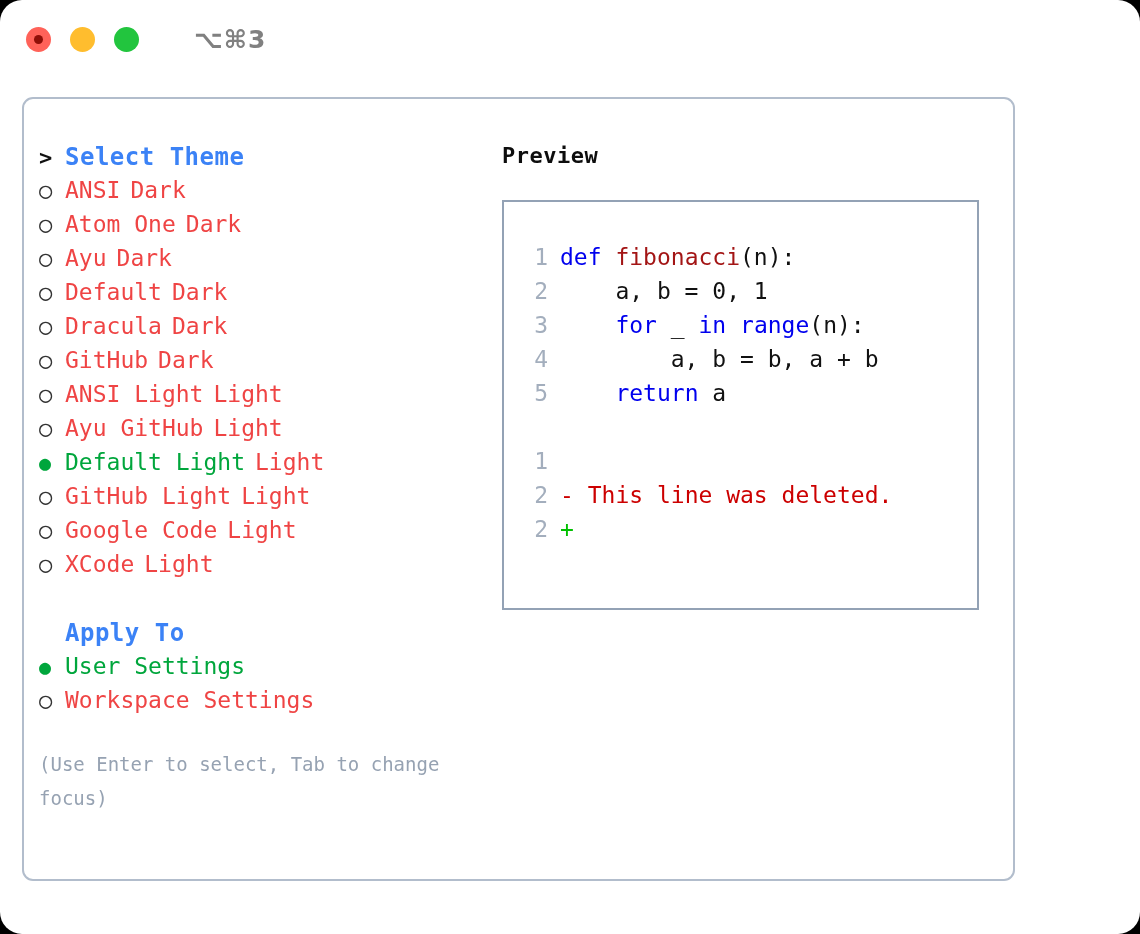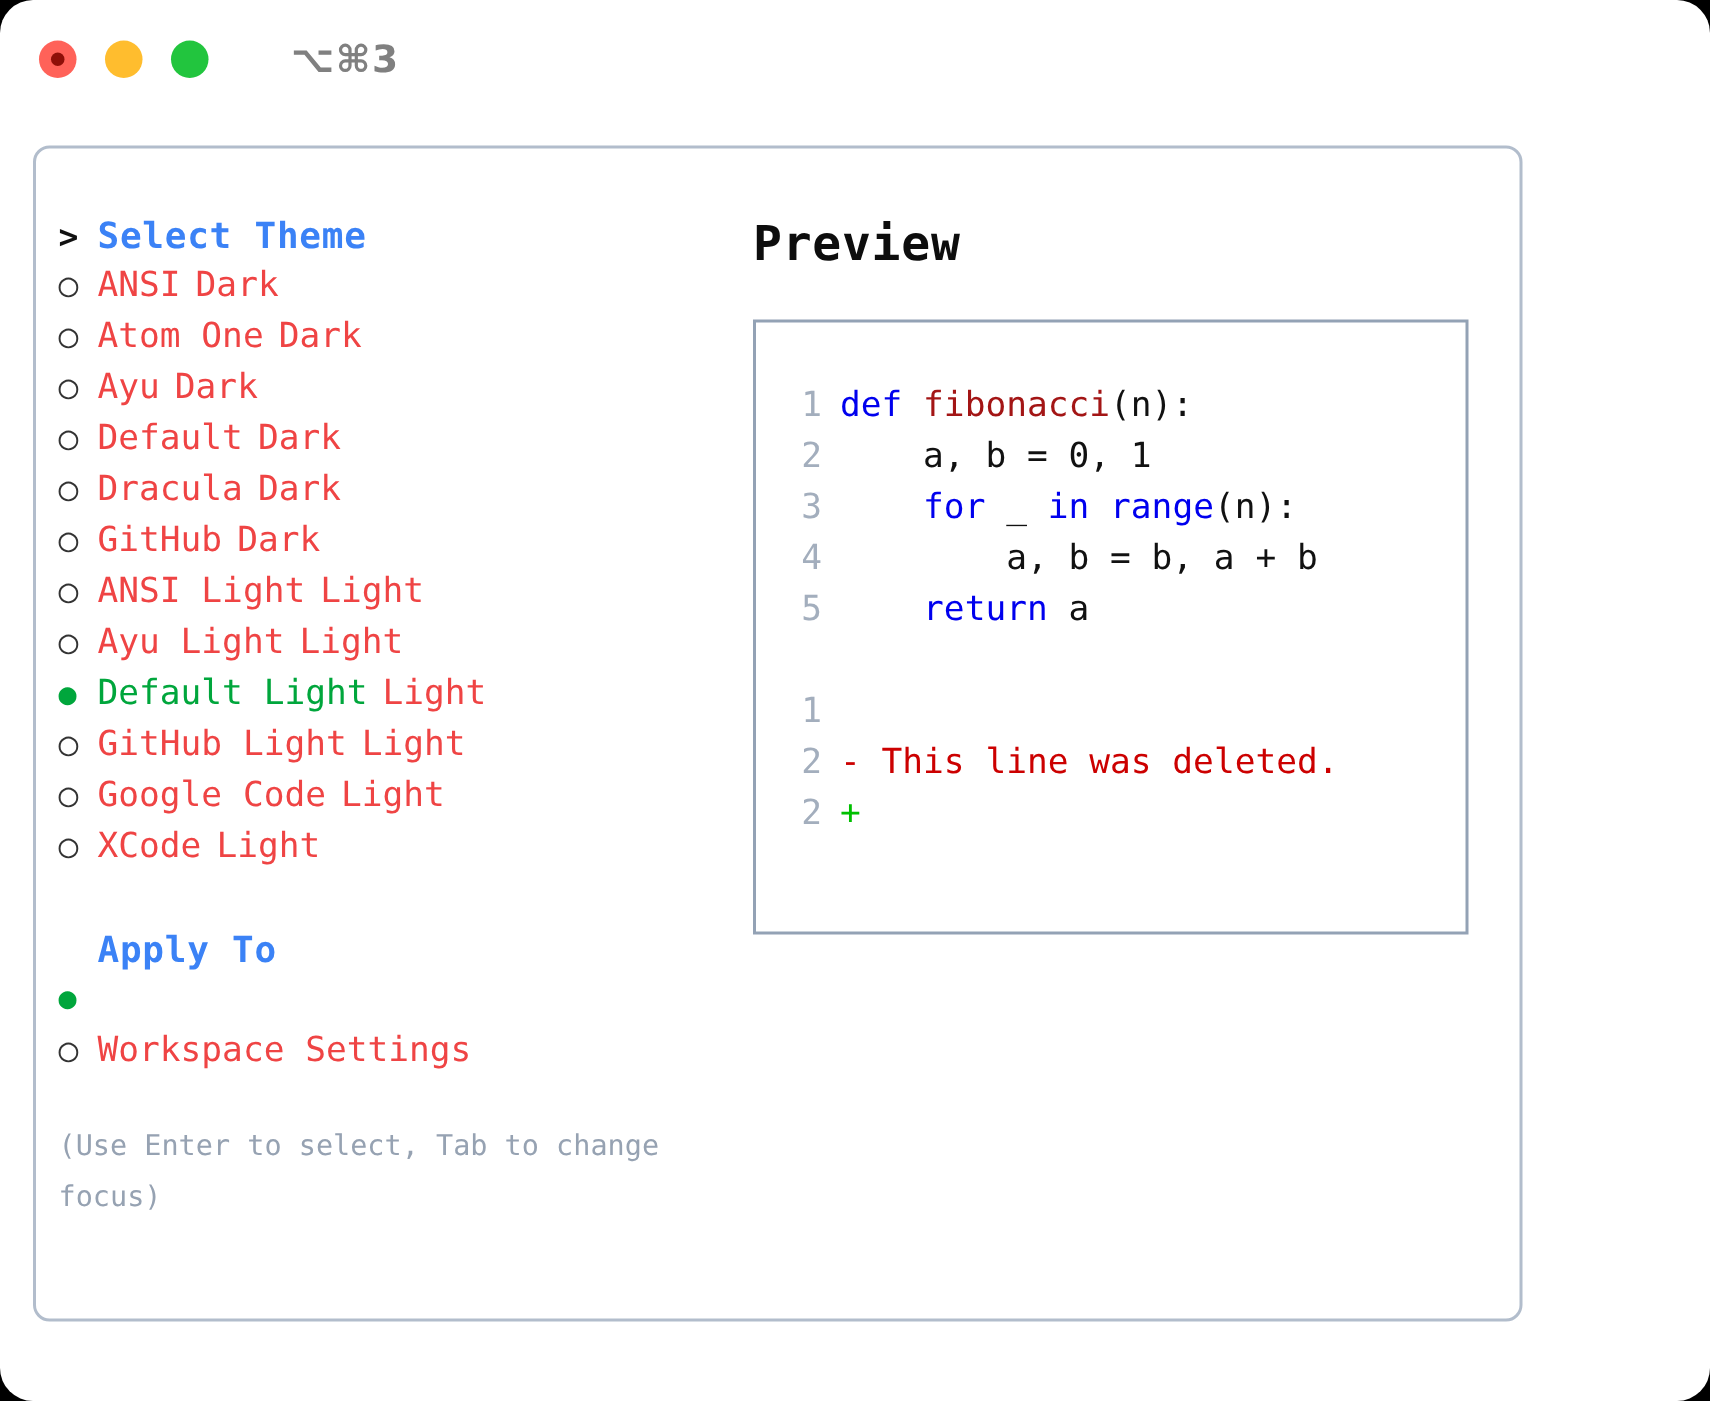--- a/index.html
+++ b/index.html
@@ -117,21 +117,21 @@
     white-space: normal;
   }
 
   
   #right-col {
     position: absolute;
     left: 478px; top: 44px;
     width: 500px;
   }
   #preview-title {
-    font-size: 32px;
+    font-size: 22px;
     font-weight: bold;
     color: #0d0d0d;
     letter-spacing: 0.5px;
   }
   #preview-box {
     margin-top: 32px;
     width: 477px;
     height: 410px;
     border: 2px solid #93a2b5;
     background: #ffffff;
@@ -187,35 +187,35 @@
         </div>
 
         <div id="theme-list">
             <div class="row"><span class="marker">○</span><span class="item-name">ANSI</span><span class="item-kind">Dark</span></div>
             <div class="row"><span class="marker">○</span><span class="item-name">Atom One</span><span class="item-kind">Dark</span></div>
             <div class="row"><span class="marker">○</span><span class="item-name">Ayu</span><span class="item-kind">Dark</span></div>
             <div class="row"><span class="marker">○</span><span class="item-name">Default</span><span class="item-kind">Dark</span></div>
             <div class="row"><span class="marker">○</span><span class="item-name">Dracula</span><span class="item-kind">Dark</span></div>
             <div class="row"><span class="marker">○</span><span class="item-name">GitHub</span><span class="item-kind">Dark</span></div>
             <div class="row"><span class="marker">○</span><span class="item-name">ANSI Light</span><span class="item-kind">Light</span></div>
-            <div class="row"><span class="marker">○</span><span class="item-name">Ayu Light</span><span class="item-kind">Light</span></div>
+            <div class="row"><span class="marker">○</span><span class="item-name">Ayu GitHub</span><span class="item-kind">Light</span></div>
             <div class="row"><span class="marker dot">●</span><span class="item-name selected">Default Light</span><span class="item-kind">Light</span></div>
             <div class="row"><span class="marker">○</span><span class="item-name">GitHub Light</span><span class="item-kind">Light</span></div>
             <div class="row"><span class="marker">○</span><span class="item-name">Google Code</span><span class="item-kind">Light</span></div>
             <div class="row"><span class="marker">○</span><span class="item-name">XCode</span><span class="item-kind">Light</span></div>
           </div>
 
         <div class="spacer-row"></div>
 
         <div class="row">
           <span class="marker"> </span><span class="sec-title">Apply To</span>
         </div>
 
         <div id="apply-list">
-            <div class="row"><span class="marker dot">●</span></div>
+            <div class="row"><span class="marker dot">●</span><span class="item-name selected">User Settings</span></div>
             <div class="row"><span class="marker">○</span><span class="item-name">Workspace Settings</span></div>
           </div>
 
         <div id="hint">(Use Enter to select, Tab to change focus)</div>
       </div>
 
       <div id="right-col">
         <div id="preview-title">Preview</div>
         <div id="preview-box">
           <div id="code-block">

